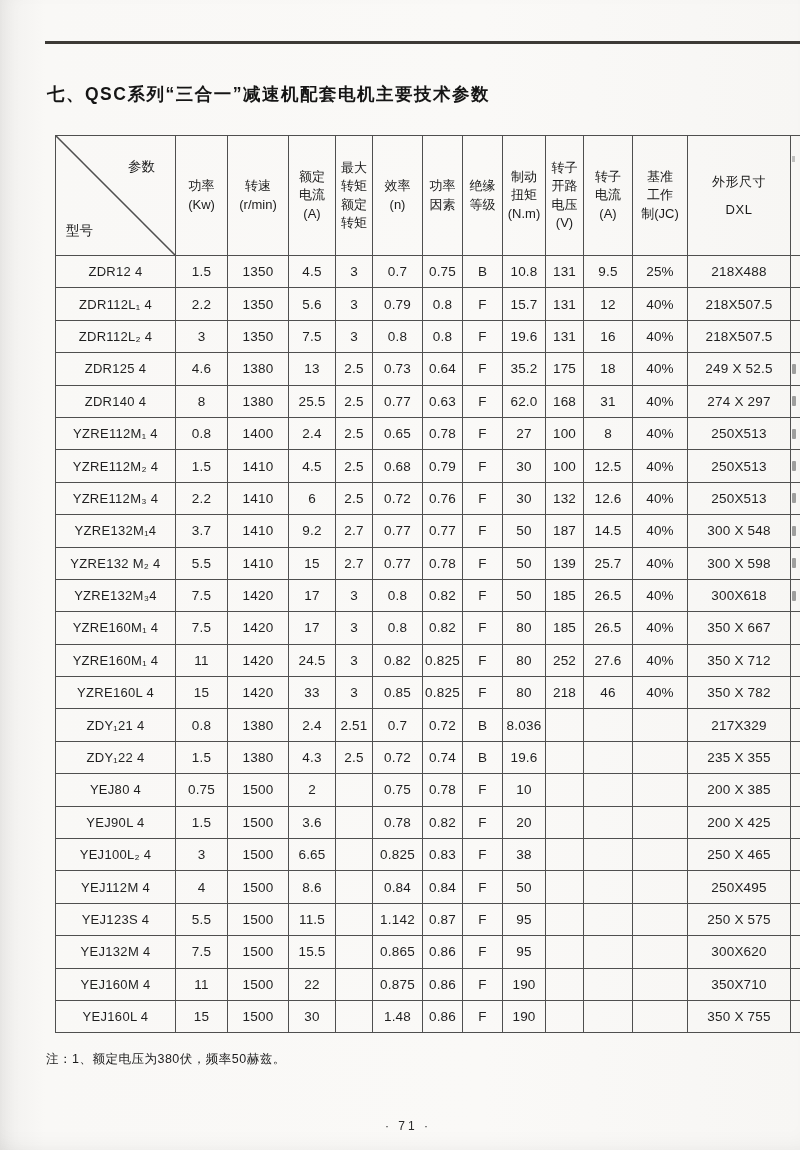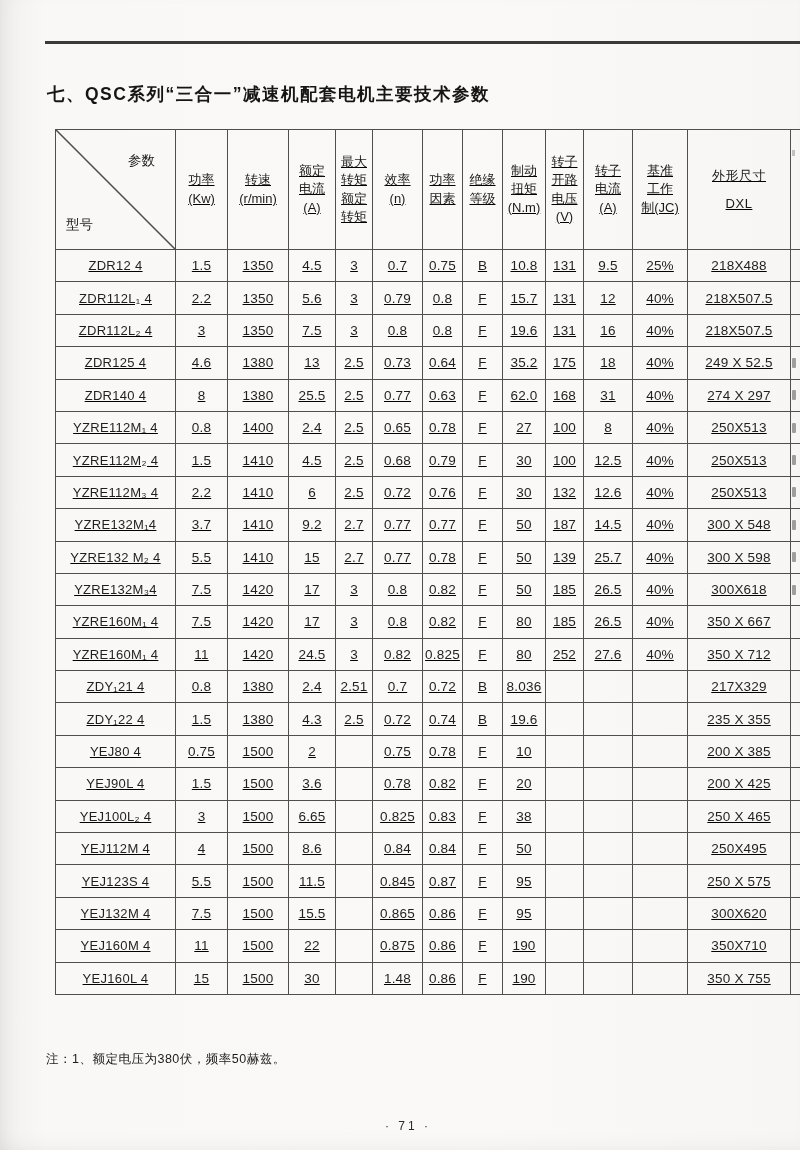--- a/index.html
+++ b/index.html
@@ -19,21 +19,21 @@
   .top-rule{
     position:absolute;top:41px;left:45px;width:755px;height:3px;
     background:#3d3a36;
   }
   .title{
     position:absolute;left:47px;top:82px;margin:0;
     font-size:17.5px;font-weight:bold;color:#151515;
     letter-spacing:1.5px;white-space:nowrap;
   }
   .table-wrap{
-    position:absolute;left:55px;top:129px;width:593px;text-decoration:underline;
+    position:absolute;left:55px;top:135px;width:593px;
   }
   table{
     border-collapse:collapse;table-layout:fixed;width:745px;
     color:#1f1f1f;
   }
   th,td{
     border:1.4px solid #4f4f4f;
     text-align:center;vertical-align:middle;
     padding:0 1px;overflow:hidden;
     background:transparent;
@@ -339,20 +339,36 @@
             <td class="value">0.825</td>
             <td class="value">F</td>
             <td class="value">80</td>
             <td class="value">252</td>
             <td class="value">27.6</td>
             <td class="value">40%</td>
             <td class="value">350 X 712</td>
             <td class="clip"></td>
           </tr>
           <tr>
+            <td class="model">YZRE160L 4</td>
+            <td class="value">15</td>
+            <td class="value">1420</td>
+            <td class="value">33</td>
+            <td class="value">3</td>
+            <td class="value">0.85</td>
+            <td class="value">0.825</td>
+            <td class="value">F</td>
+            <td class="value">80</td>
+            <td class="value">218</td>
+            <td class="value">46</td>
+            <td class="value">40%</td>
+            <td class="value">350 X 782</td>
+            <td class="clip"></td>
+          </tr>
+          <tr>
             <td class="model">ZDY₁21 4</td>
             <td class="value">0.8</td>
             <td class="value">1380</td>
             <td class="value">2.4</td>
             <td class="value">2.51</td>
             <td class="value">0.7</td>
             <td class="value">0.72</td>
             <td class="value">B</td>
             <td class="value">8.036</td>
             <td class="value"></td>
@@ -440,21 +456,21 @@
             <td class="value"></td>
             <td class="value">250X495</td>
             <td class="clip"></td>
           </tr>
           <tr>
             <td class="model">YEJ123S 4</td>
             <td class="value">5.5</td>
             <td class="value">1500</td>
             <td class="value">11.5</td>
             <td class="value"></td>
-            <td class="value">0.845</td>
+            <td class="value">1.142</td>
             <td class="value">0.87</td>
             <td class="value">F</td>
             <td class="value">95</td>
             <td class="value"></td>
             <td class="value"></td>
             <td class="value"></td>
             <td class="value">250 X 575</td>
             <td class="clip"></td>
           </tr>
           <tr>

